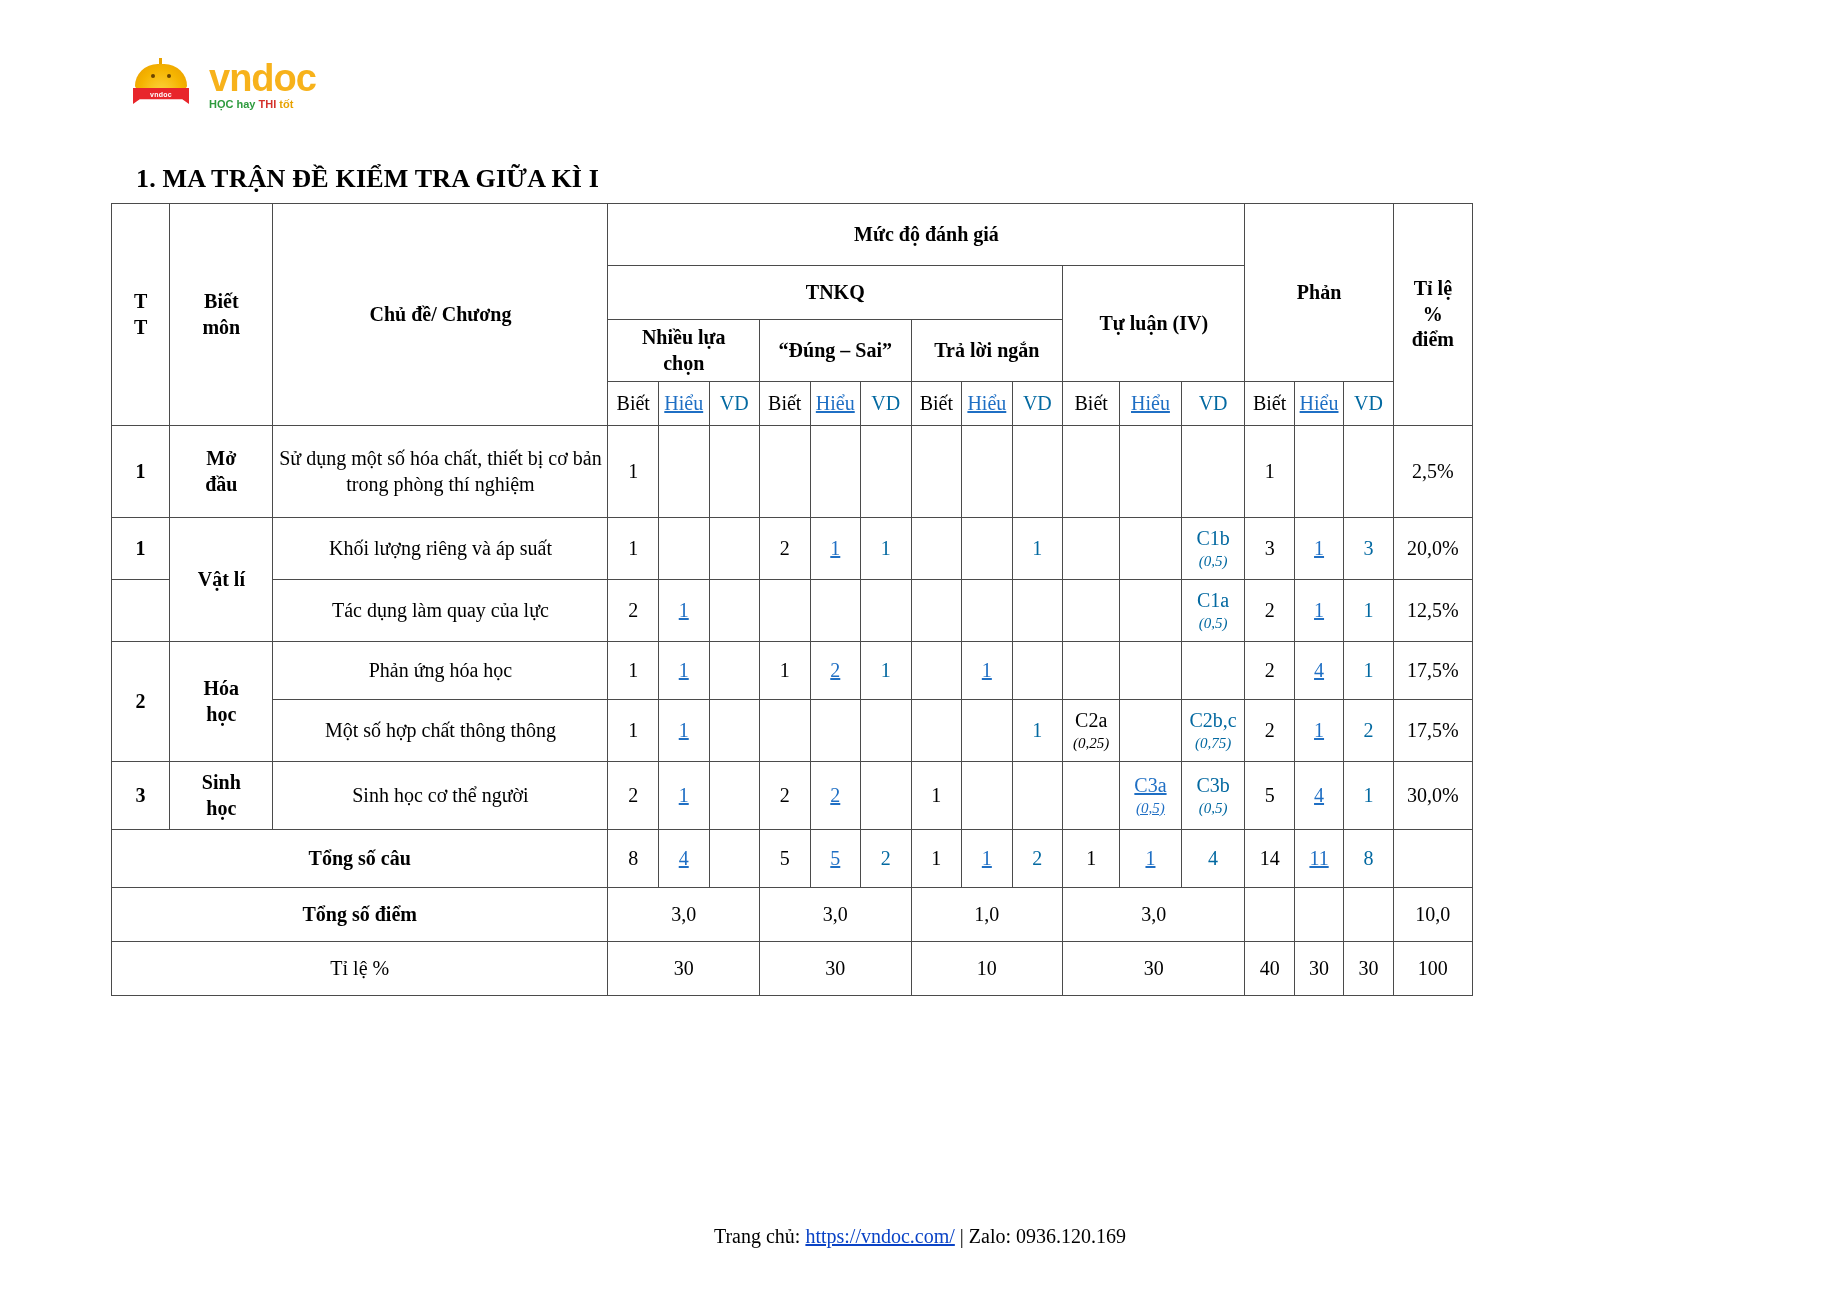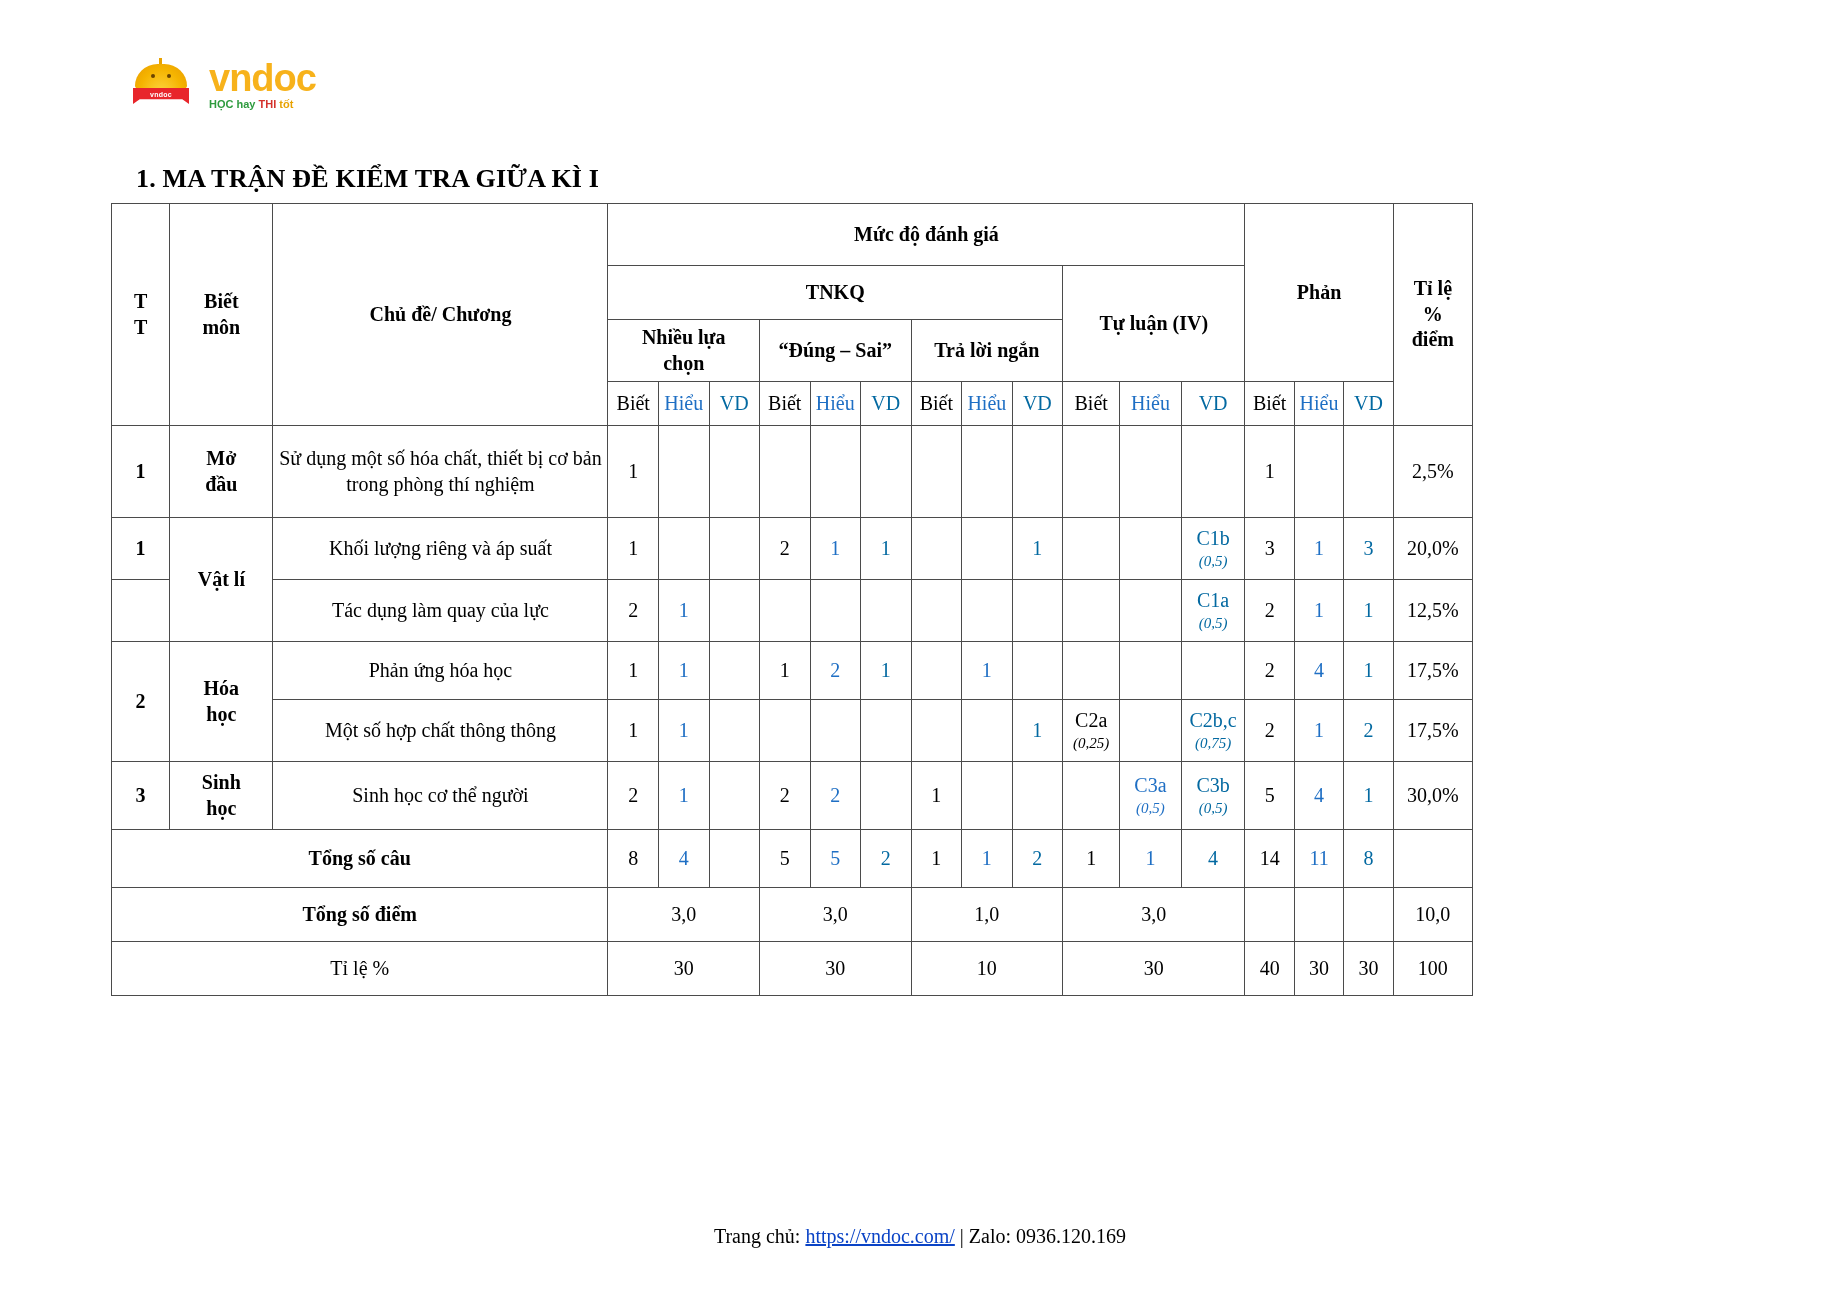--- a/index.html
+++ b/index.html
@@ -116,21 +116,21 @@
     vertical-align: middle;
     font-size: 20px;
     padding: 3px 2px;
     line-height: 1.28;
   }
   .b { font-weight: bold; }
   .hdr { font-weight: bold; font-size: 21px; }
   .hdr-sm { font-weight: bold; font-size: 20px; }
   .lvl { font-size: 19px; }
   .cBiet { color: #000000; }
-  .cHieu { color: #1f6fc4; }
+  .cHieu { color: #1f6fc4; text-decoration: underline; }
   .cVD   { color: #0369a1; }
   .code { font-size: 19px; line-height: 1.2; margin-left: 20px; }
   .code i { font-style: italic; font-size: 15px; display: block; }
   .topicname { font-size: 20px; padding-left: 6px; padding-right: 6px; }
   .tt { font-weight: bold; font-size: 20px; }
 
   
   col.c-tt     { width: 53px; }
   col.c-mon    { width: 94px; }
   col.c-chu    { width: 305px; }

